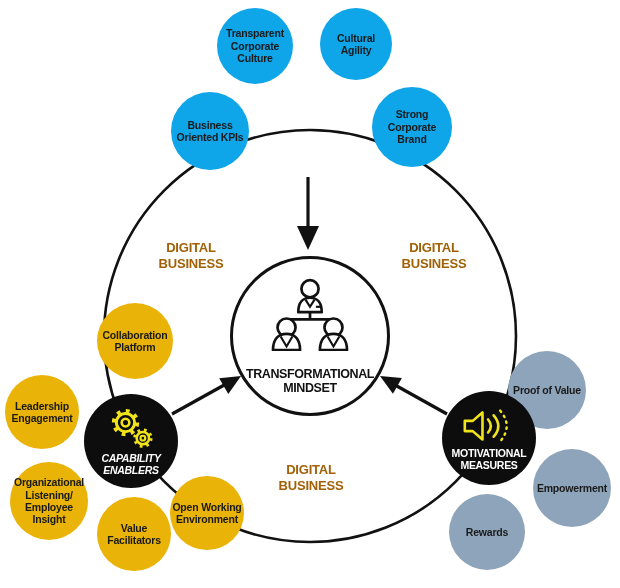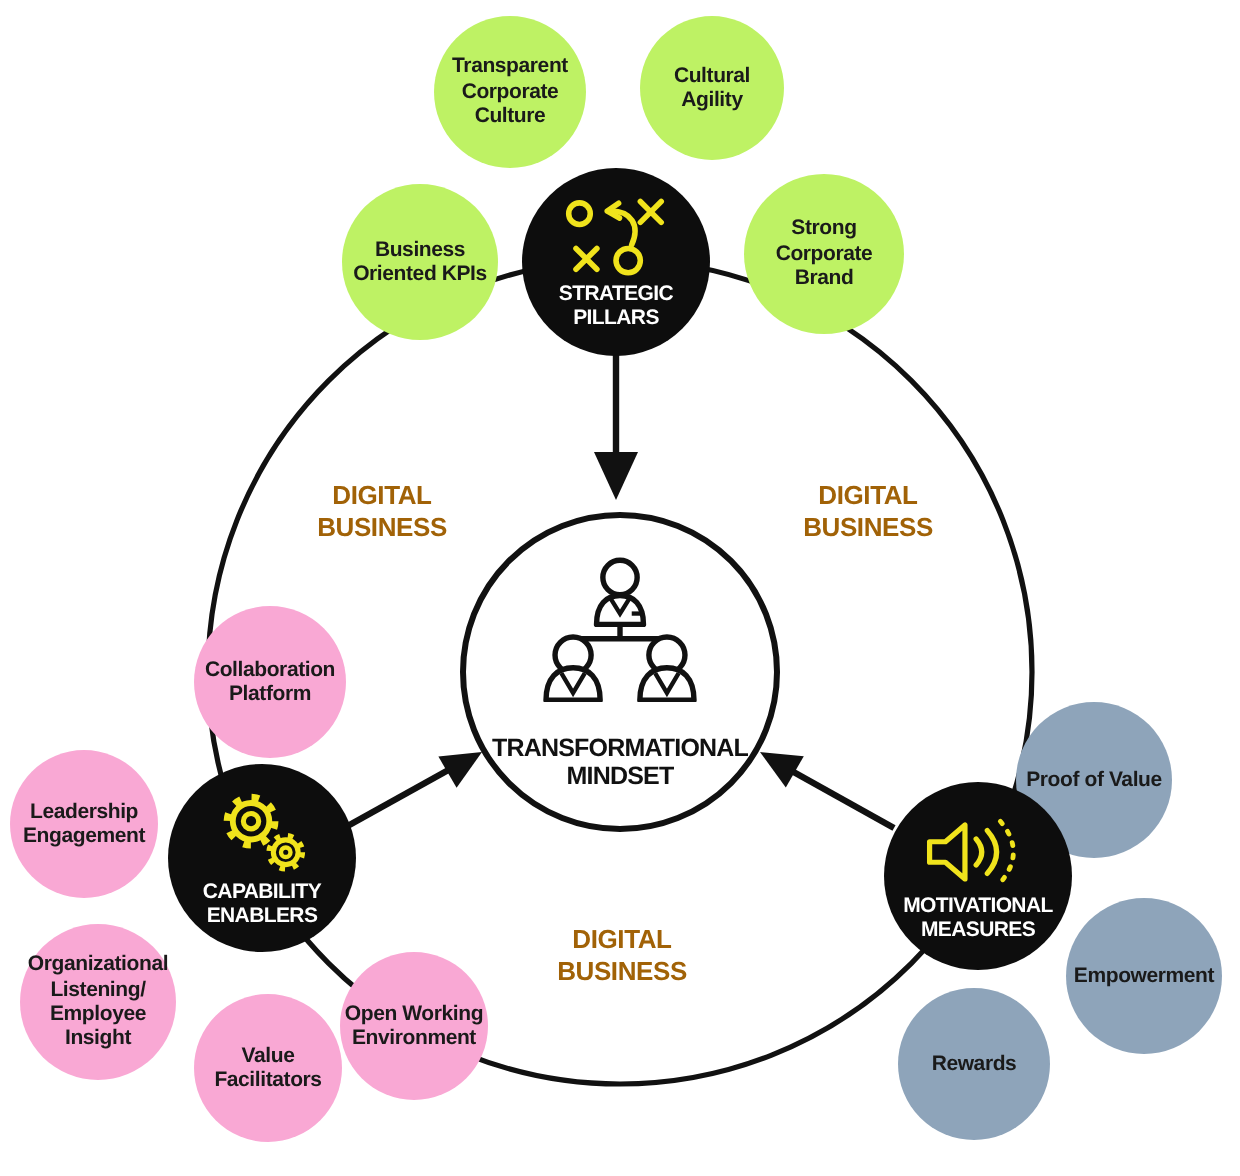--- a/index.html
+++ b/index.html
@@ -11,22 +11,22 @@
 
   .circle {
     position:absolute; border-radius:50%;
     display:flex; align-items:center; justify-content:center;
     text-align:center; box-sizing:border-box;
   }
   .sat {
     font-size:10.5px; line-height:1.18; font-weight:700; letter-spacing:-0.2px;
     padding:2px; color:#1a1a1a;
   }
-  .sat.light  { background:#bef264; }
-  .sat.yellow { background:#f9a8d4; }
+  .sat.light  { background:#0ea5e9; }
+  .sat.yellow { background:#eab308; }
   .sat.slate  { background:#8ea4ba; }
 
   .hub {
     background:#0d0d0d; color:#ffffff; flex-direction:column;
     font-weight:700; font-size:10.5px; line-height:1.12; letter-spacing:-0.3px;
     gap:3px; padding-top:2px;
   }
   .hub .hub-label { width:90%; }
 
   .center-circle {
@@ -97,33 +97,22 @@
   <div class="circle sat slate" style="left:508px; top:351px; width:78px; height:78px;">
     <span>Proof of Value</span>
   </div>
   <div class="circle sat slate" style="left:533px; top:449px; width:78px; height:78px;">
     <span>Empowerment</span>
   </div>
   <div class="circle sat slate" style="left:449px; top:494px; width:76px; height:76px;">
     <span>Rewards</span>
   </div>
 
-  <div class="circle hub" style="left:261px; top:84px; width:94px; height:94px;">
-    <svg width="54" height="40" viewBox="0 0 62 46" fill="none">
-      <circle cx="10" cy="9" r="6.2" stroke="#f0e31c" stroke-width="3.2"></circle>
-      <path d="M45,2 L57,14 M57,2 L45,14" stroke="#f0e31c" stroke-width="3.2" stroke-linecap="round"></path>
-      <path d="M8,29 L20,41 M20,29 L8,41" stroke="#f0e31c" stroke-width="3.2" stroke-linecap="round"></path>
-      <circle cx="38" cy="36" r="7" stroke="#f0e31c" stroke-width="3.2"></circle>
-      <path d="M40,27 C45,16 40,7 27,7.5" stroke="#f0e31c" stroke-width="3.2" stroke-linecap="round"></path>
-      <path d="M26,7.5 l6.5,-4.5 M26,7.5 l7,4" stroke="#f0e31c" stroke-width="3.2" stroke-linecap="round"></path>
-    </svg>
-    <div class="hub-label">STRATEGIC PILLARS</div>
-  </div>
 
-  <div class="circle hub" style="left:84px; top:382px; width:94px; height:94px;">
+  <div class="circle hub" style="left:84px; top:394px; width:94px; height:94px;font-style:italic;">
     <svg width="52" height="42" viewBox="0 0 56 46" fill="none">
       <circle cx="22" cy="16" r="12.5" stroke="#f0e31c" stroke-width="5" stroke-dasharray="4 5.8"></circle>
       <circle cx="22" cy="16" r="10" stroke="#f0e31c" stroke-width="3.2"></circle>
       <circle cx="22" cy="16" r="4.2" stroke="#f0e31c" stroke-width="2.8"></circle>
       <circle cx="41" cy="33" r="8.6" stroke="#f0e31c" stroke-width="4" stroke-dasharray="2.8 4.1"></circle>
       <circle cx="41" cy="33" r="6.8" stroke="#f0e31c" stroke-width="2.8"></circle>
       <circle cx="41" cy="33" r="2.6" stroke="#f0e31c" stroke-width="2.4"></circle>
     </svg>
     <div class="hub-label">CAPABILITY ENABLERS</div>
   </div>

